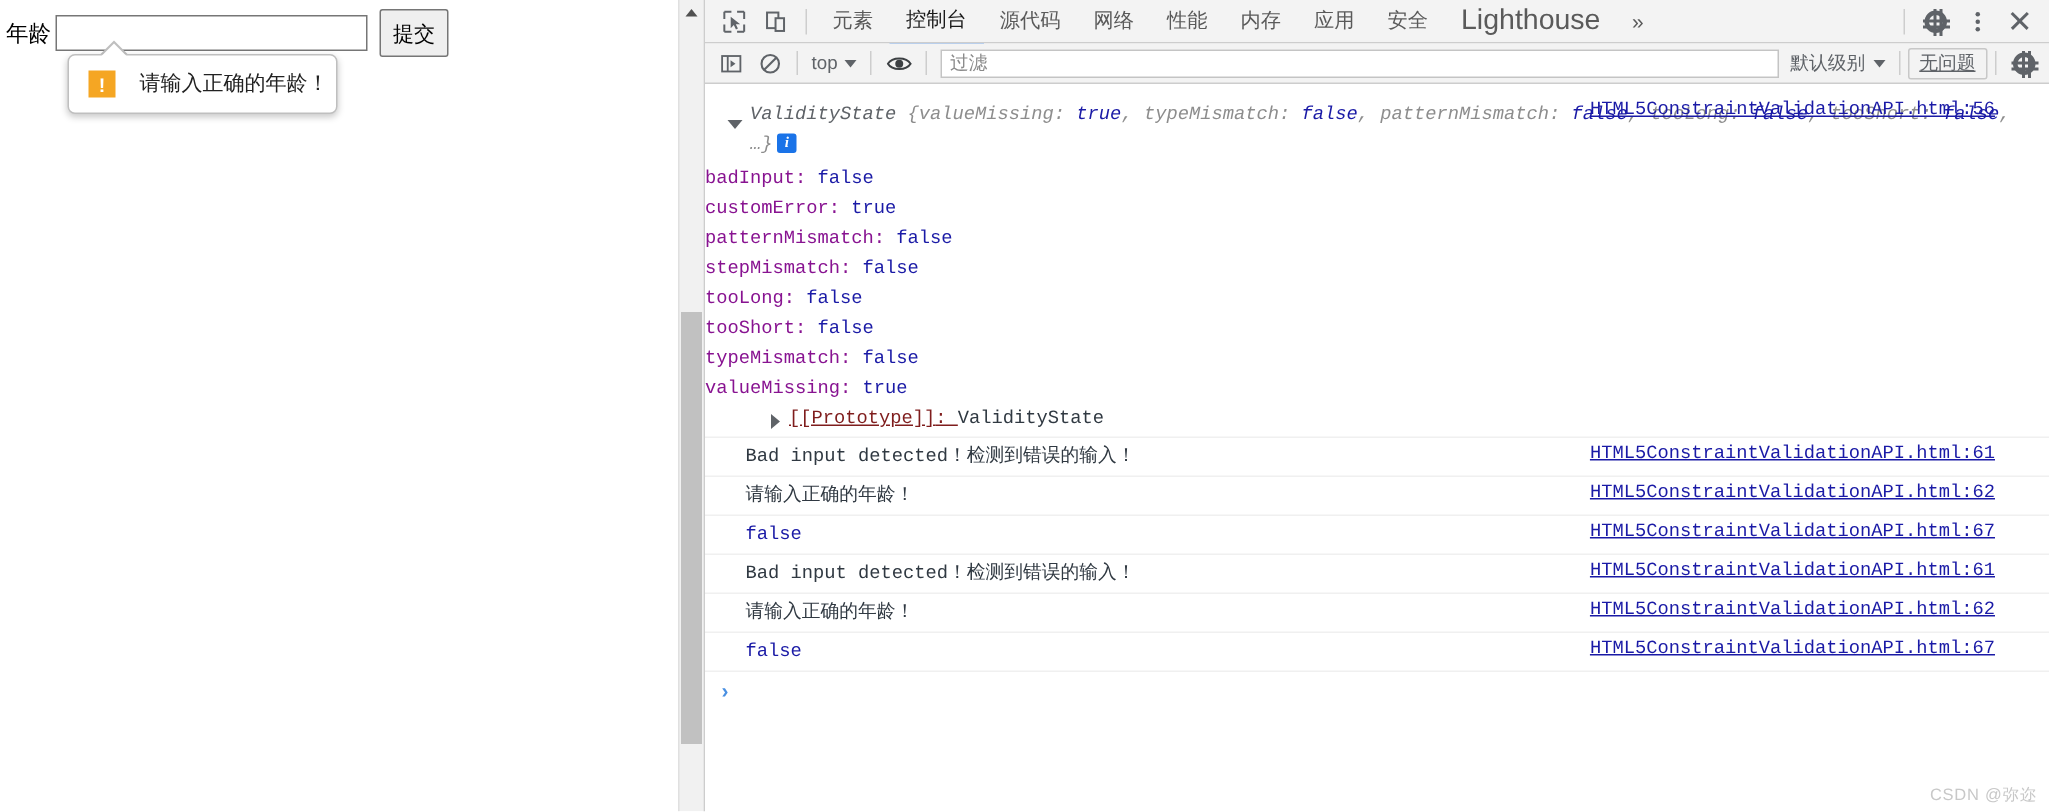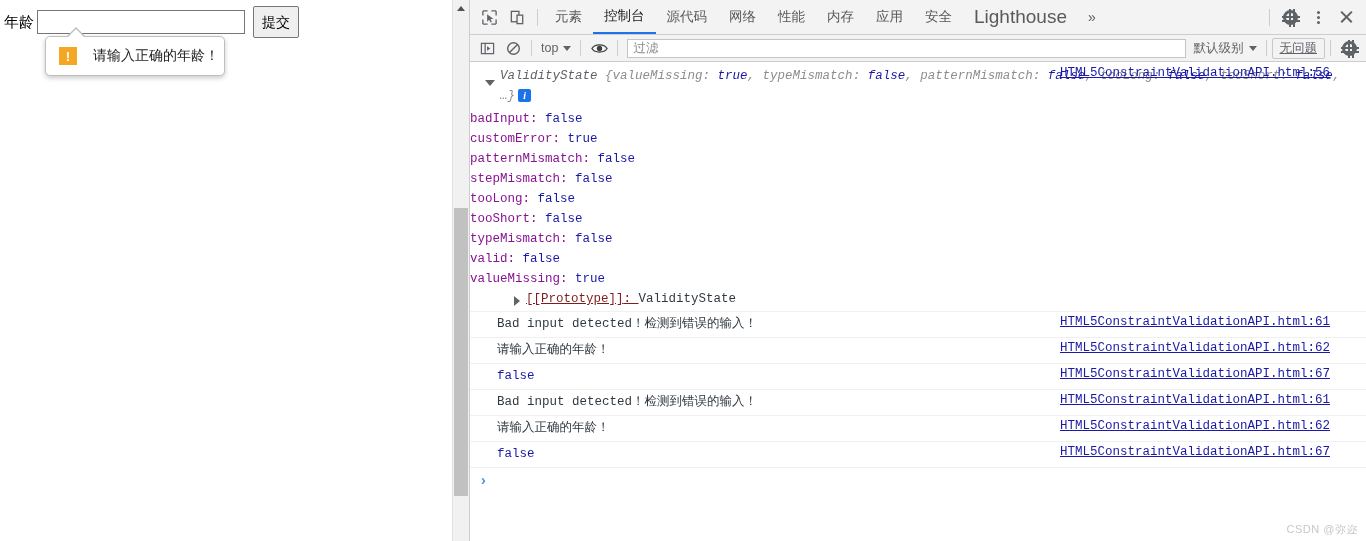--- a/index.html
+++ b/index.html
@@ -133,21 +133,21 @@
     width: 897px; height: 541px;
     background: #ffffff;
     border-left: 1px solid #cdcdcd;
     box-sizing: border-box;
     font-family: "Liberation Sans", sans-serif;
   }
 
   
   #dt-tabbar {
     position: relative;
-    height: 35px;
+    height: 29px;
     background: #f3f3f3;
     border-bottom: 1px solid #cdcdcd;
     display: flex; align-items: center;
     box-sizing: border-box;
     justify-content: flex-end;
   }
   .dt-iconbtn {
     width: 28px; height: 26px;
     display: flex; align-items: center; justify-content: center;
     cursor: default;
@@ -548,21 +548,20 @@
           </div>
         </div>
         <div id="obj-props">
             <div class="prop-line"><span class="k">badInput</span><span class="k">: </span><span class="v">false</span></div>
             <div class="prop-line"><span class="k">customError</span><span class="k">: </span><span class="v">true</span></div>
             <div class="prop-line"><span class="k">patternMismatch</span><span class="k">: </span><span class="v">false</span></div>
             <div class="prop-line"><span class="k">stepMismatch</span><span class="k">: </span><span class="v">false</span></div>
             <div class="prop-line"><span class="k">tooLong</span><span class="k">: </span><span class="v">false</span></div>
             <div class="prop-line"><span class="k">tooShort</span><span class="k">: </span><span class="v">false</span></div>
             <div class="prop-line"><span class="k">typeMismatch</span><span class="k">: </span><span class="v">false</span></div>
-            <div class="prop-line"><span class="k">valid</span><span class="k">: </span><span class="v">false</span></div>
             <div class="prop-line"><span class="k">valueMissing</span><span class="k">: </span><span class="v">true</span></div>
           </div>
         <div class="proto-line">
           <span class="tri"></span>
           <span class="k">[[Prototype]]</span><span class="k">: </span><span class="v">ValidityState</span>
         </div>
       </div>
 
       <div id="msg-list">
           <div class="msg-row">

